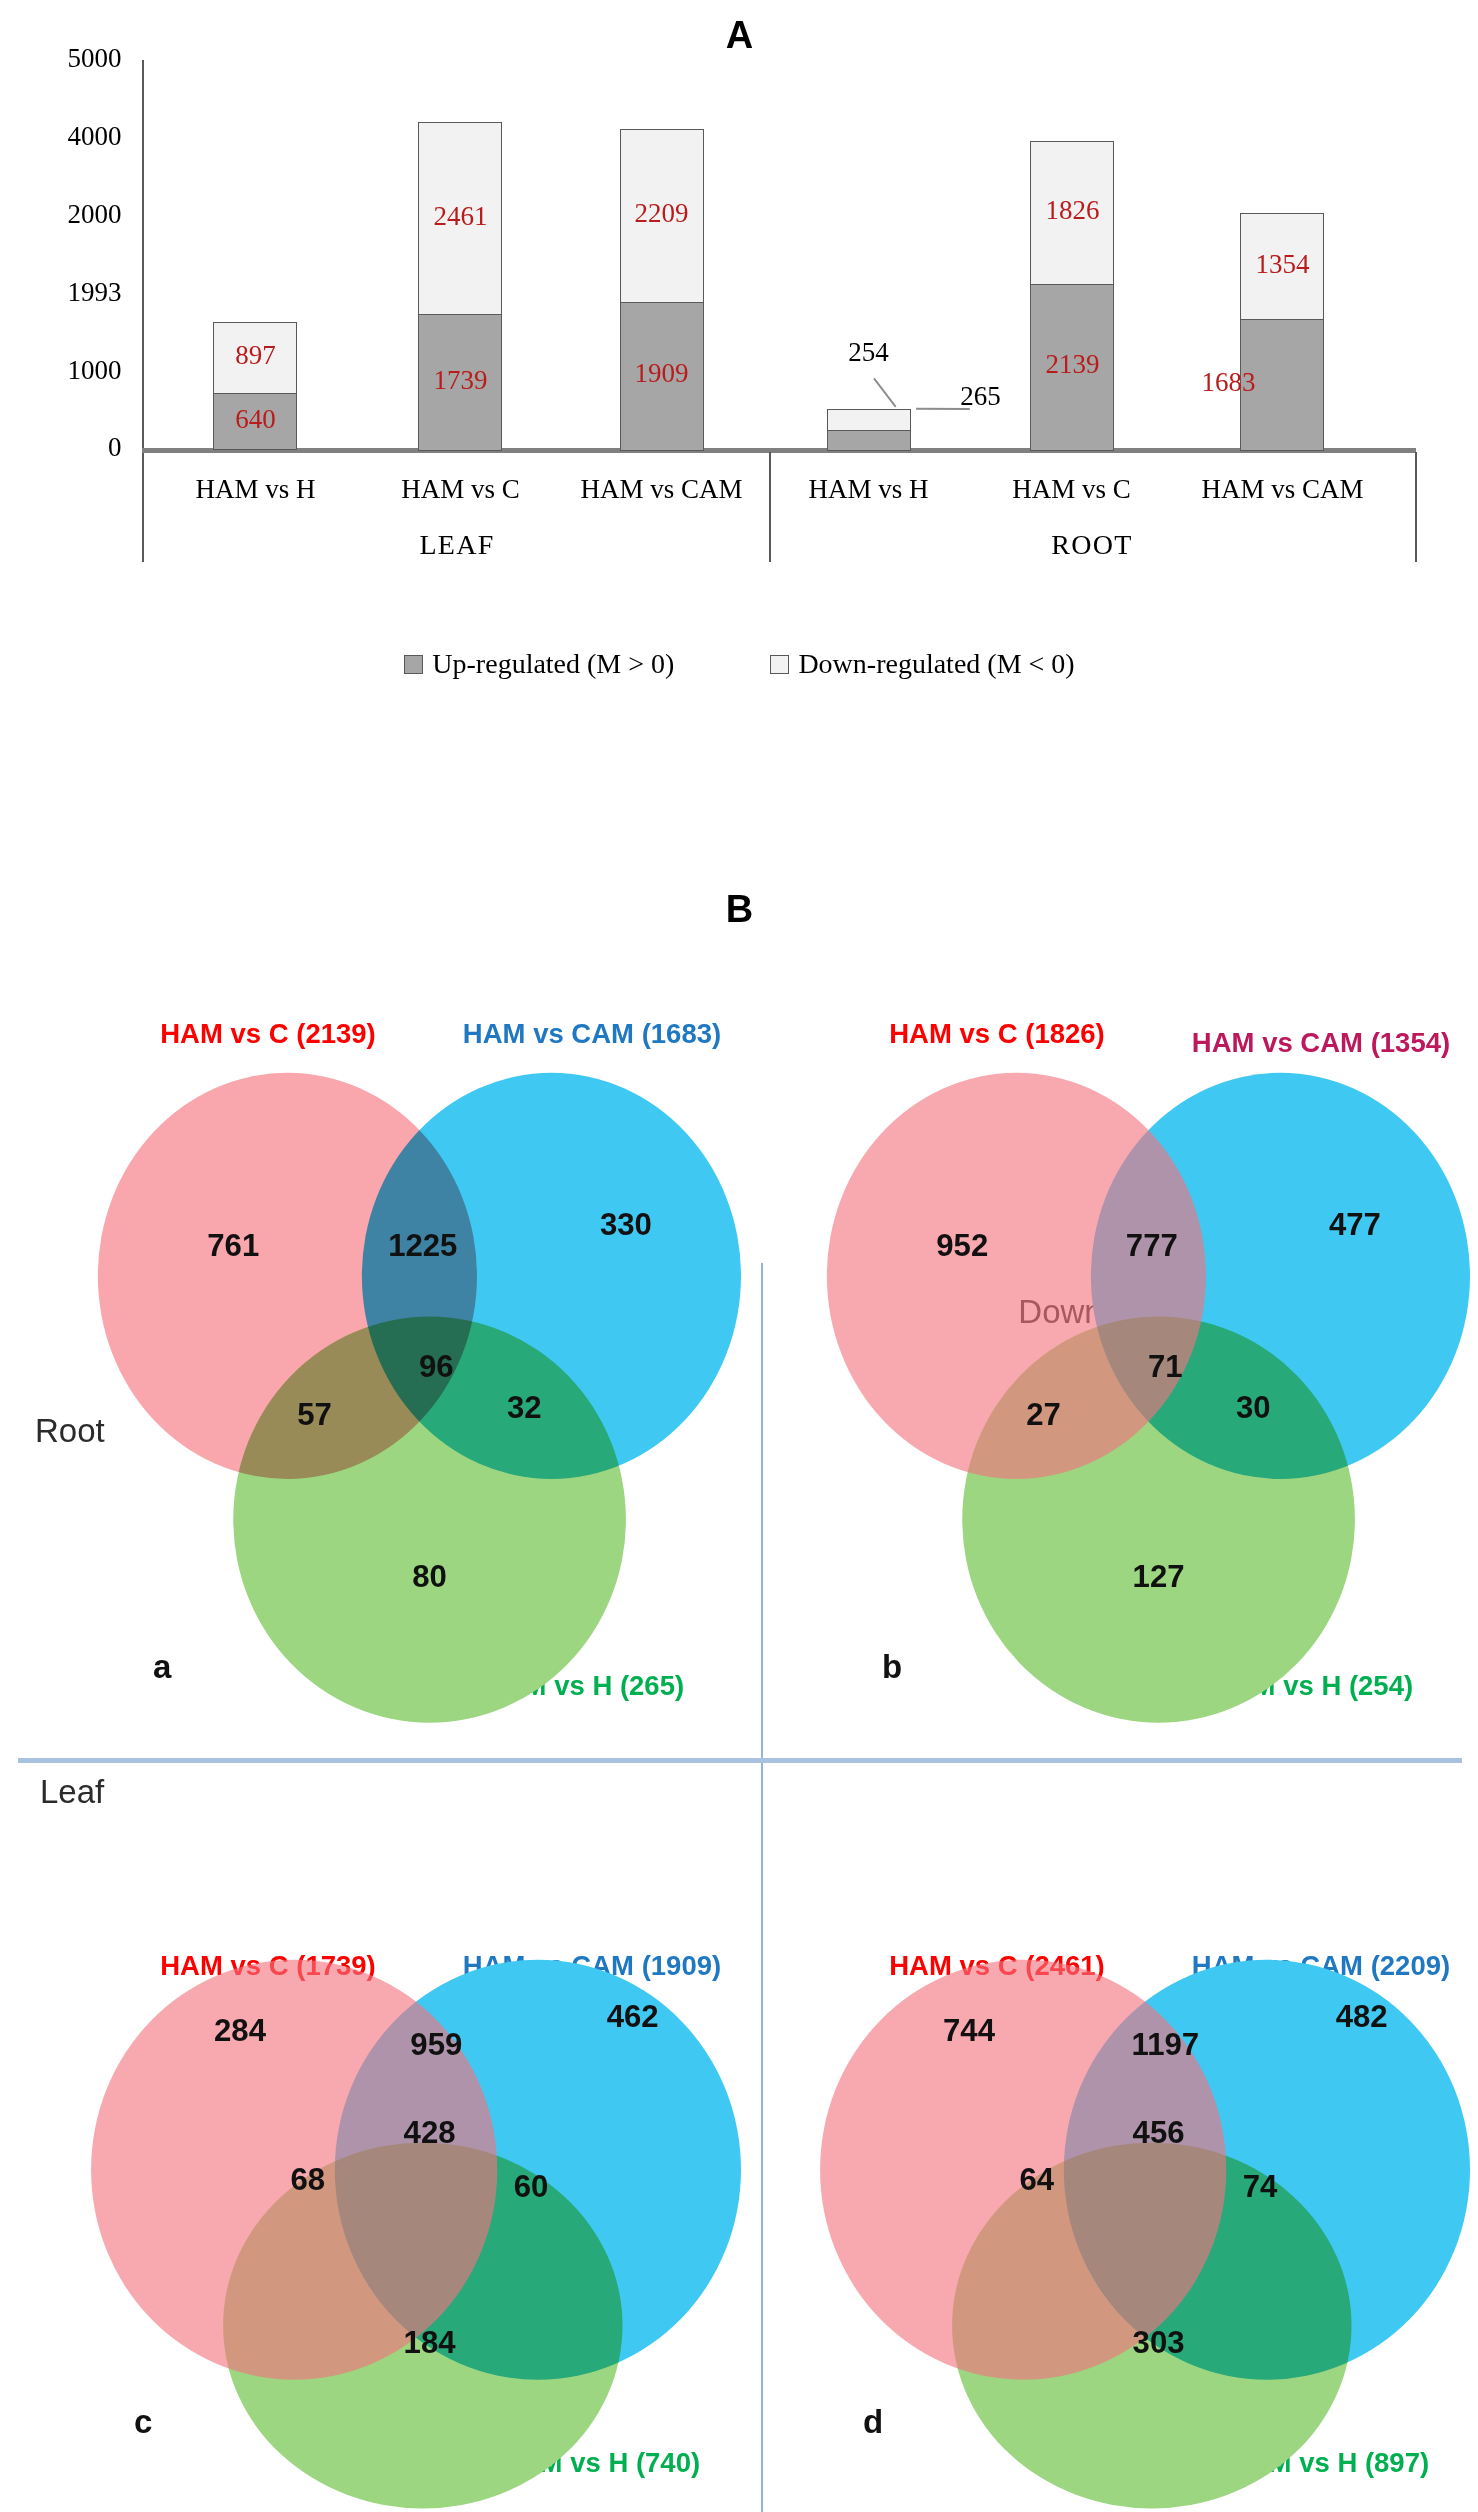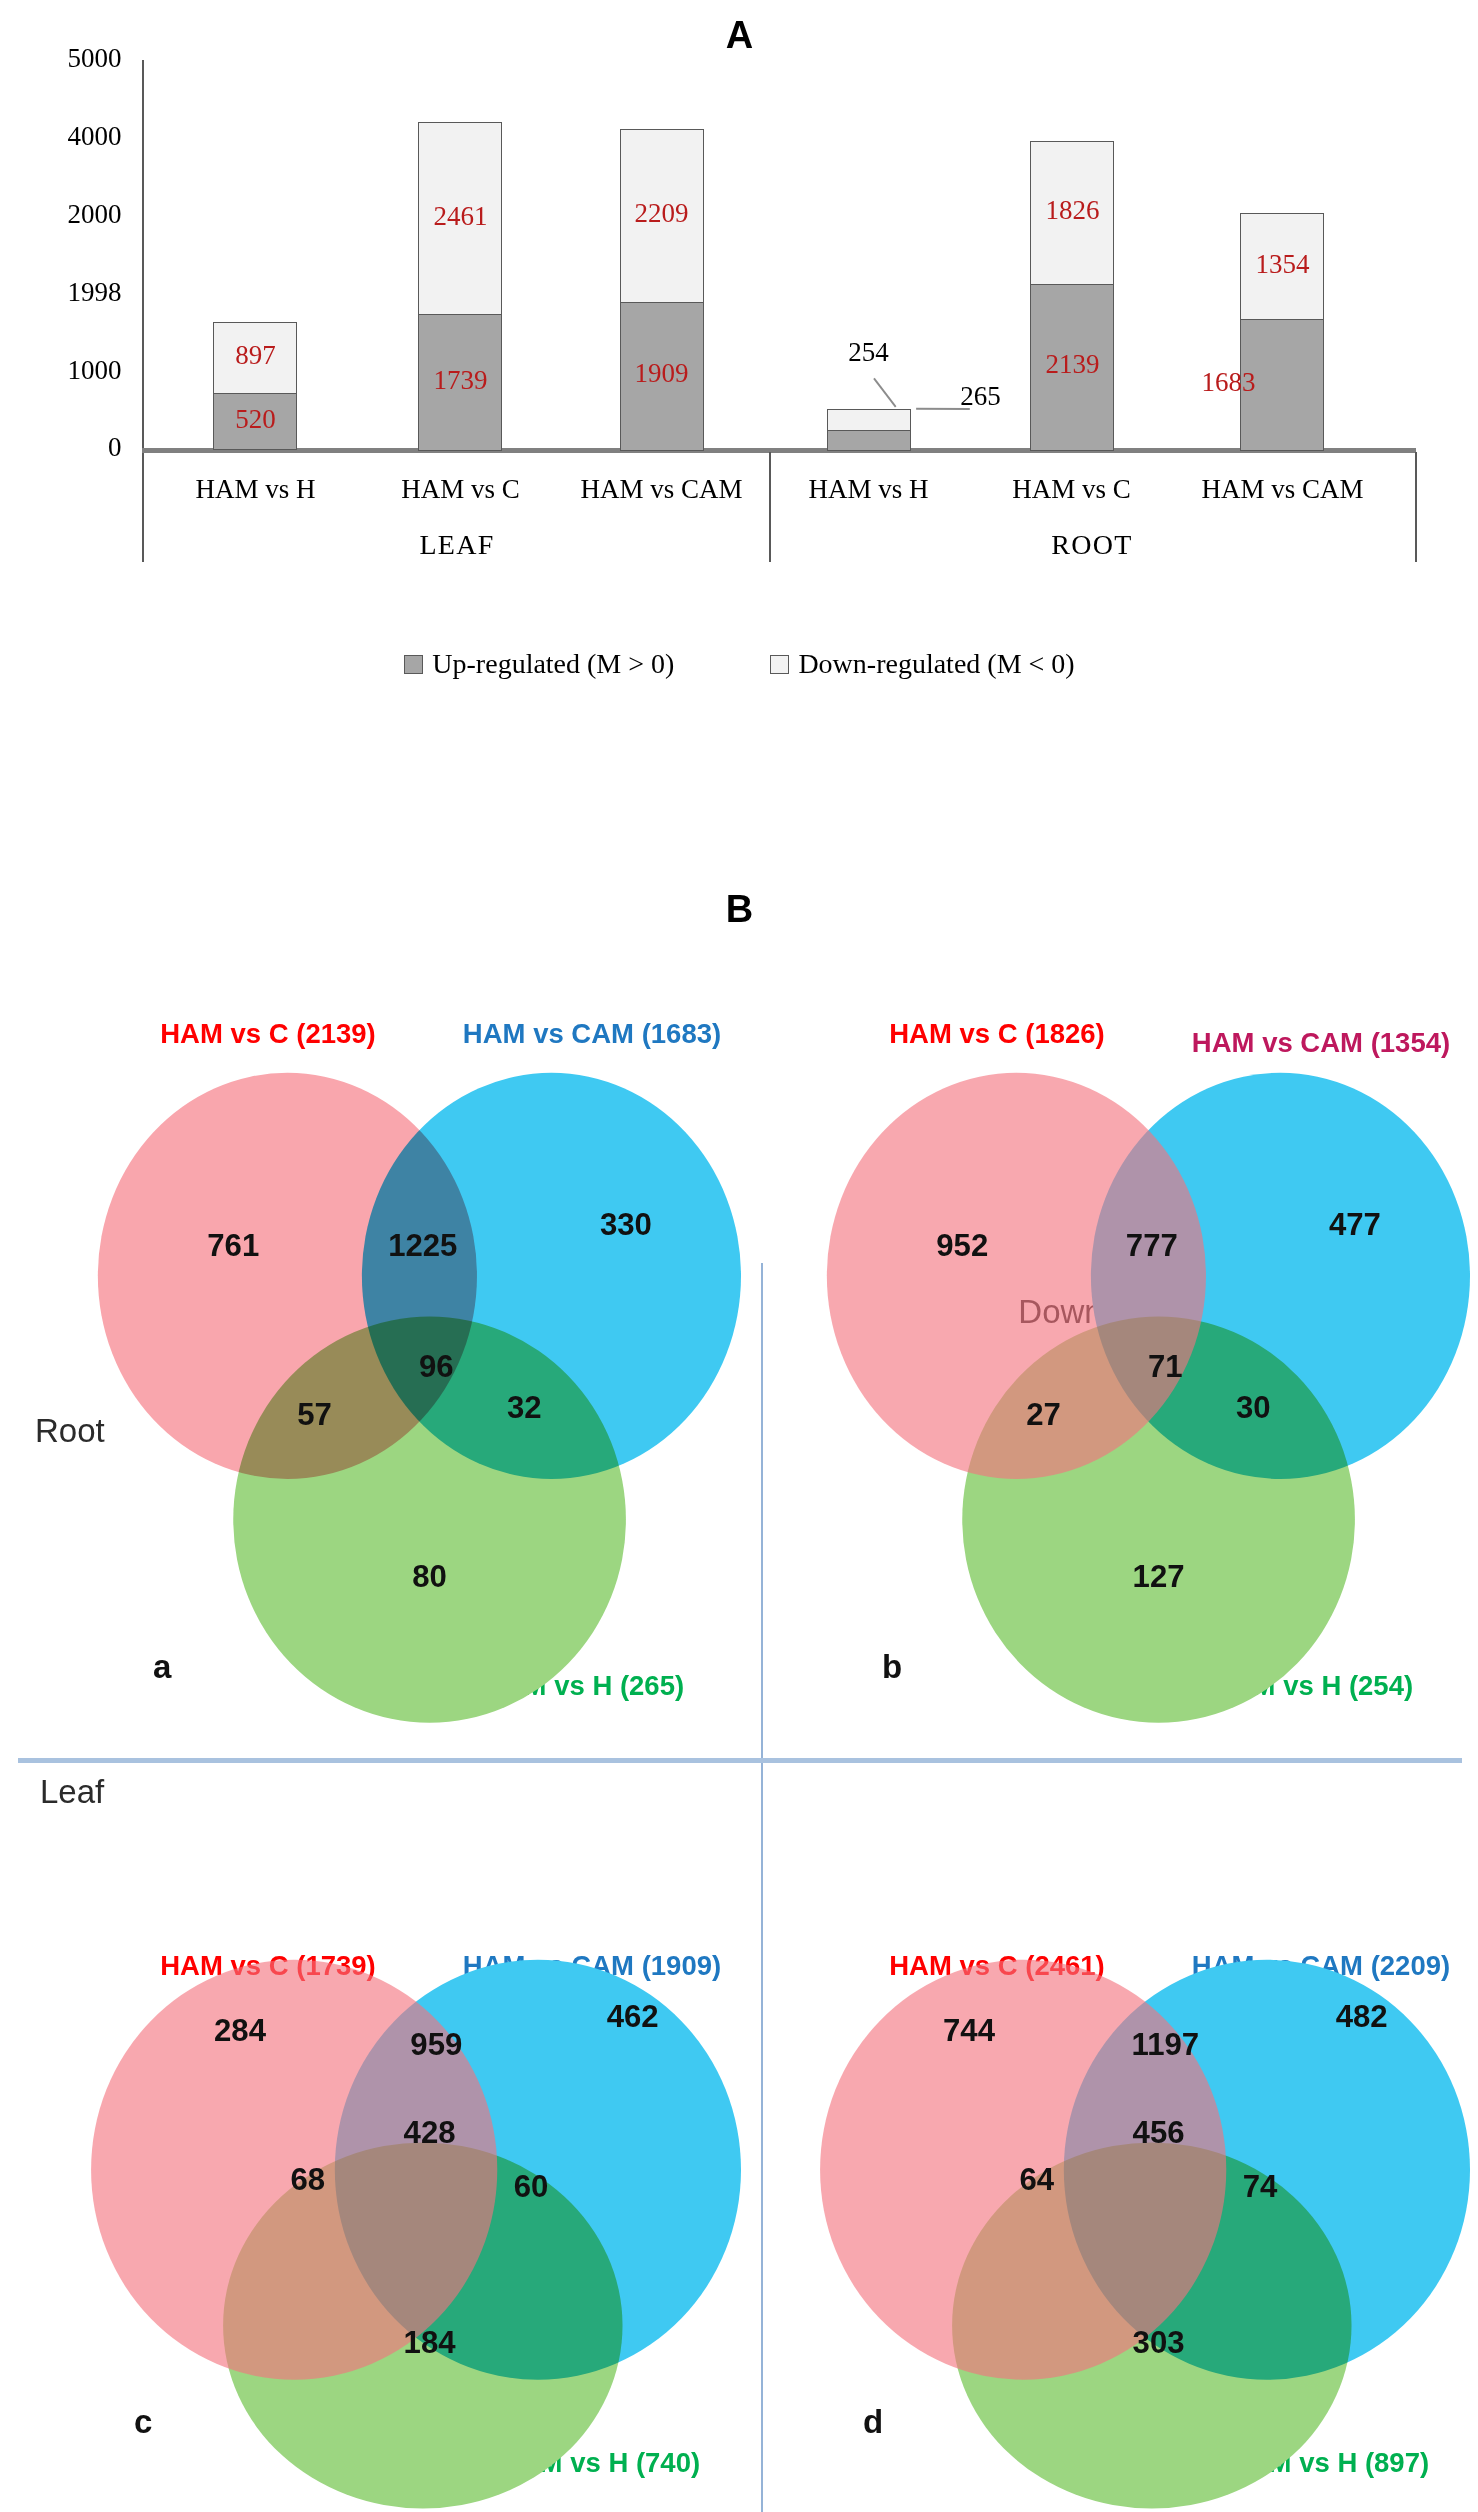--- a/index.html
+++ b/index.html
@@ -37,31 +37,31 @@
 </head>
 <body>
 
 <div class="page">
 
   <div class="panel-title" style="top:14px;">A</div>
 
   <div id="barchart">
       <div class="ytick" style="left: 25.6px; top: 432px;">0</div>
       <div class="ytick" style="left: 25.6px; top: 355px;">1000</div>
-      <div class="ytick" style="left: 25.6px; top: 277px;">1998</div>
+      <div class="ytick" style="left: 25.6px; top: 277px;">1993</div>
       <div class="ytick" style="left: 25.6px; top: 199px;">2000</div>
       <div class="ytick" style="left: 25.6px; top: 121px;">4000</div>
       <div class="ytick" style="left: 25.6px; top: 43px;">5000</div>
       <div class="axis-line" style="left: 142px; top: 60px; width: 1.9px; height: 502px;"></div>
       <div class="baseline" style="left: 142px; top: 448px; width: 1274px; height: 4.5px;"></div>
       <div class="axis-line" style="left: 769px; top: 452px; width: 1.9px; height: 110px;"></div>
       <div class="axis-line" style="left: 1415px; top: 452px; width: 1.9px; height: 110px;"></div>
       <div class="bar-seg" style="left: 213px; top: 391px; width: 84px; height: 59px; background: rgb(166, 166, 166);"></div>
       <div class="bar-seg" style="left: 213px; top: 322px; width: 84px; height: 72px; background: rgb(242, 242, 242);"></div>
-      <div class="seg-label" style="left: 185px; top: 404px; width: 141px;">520</div>
+      <div class="seg-label" style="left: 185px; top: 404px; width: 141px;">640</div>
       <div class="seg-label" style="left: 185px; top: 340px; width: 141px;">897</div>
       <div class="xlab" style="left: 150px; top: 474px; width: 211px;">HAM vs H</div>
       <div class="bar-seg" style="left: 418px; top: 314px; width: 84px; height: 137px; background: rgb(166, 166, 166);"></div>
       <div class="bar-seg" style="left: 418px; top: 122px; width: 84px; height: 193px; background: rgb(242, 242, 242);"></div>
       <div class="seg-label" style="left: 390px; top: 365px; width: 141px;">1739</div>
       <div class="seg-label" style="left: 390px; top: 201px; width: 141px;">2461</div>
       <div class="xlab" style="left: 355px; top: 474px; width: 211px;">HAM vs C</div>
       <div class="bar-seg" style="left: 620px; top: 301px; width: 84px; height: 150px; background: rgb(166, 166, 166);"></div>
       <div class="bar-seg" style="left: 620px; top: 129px; width: 84px; height: 174px; background: rgb(242, 242, 242);"></div>
       <div class="seg-label" style="left: 591px; top: 358px; width: 141px;">1909</div>

